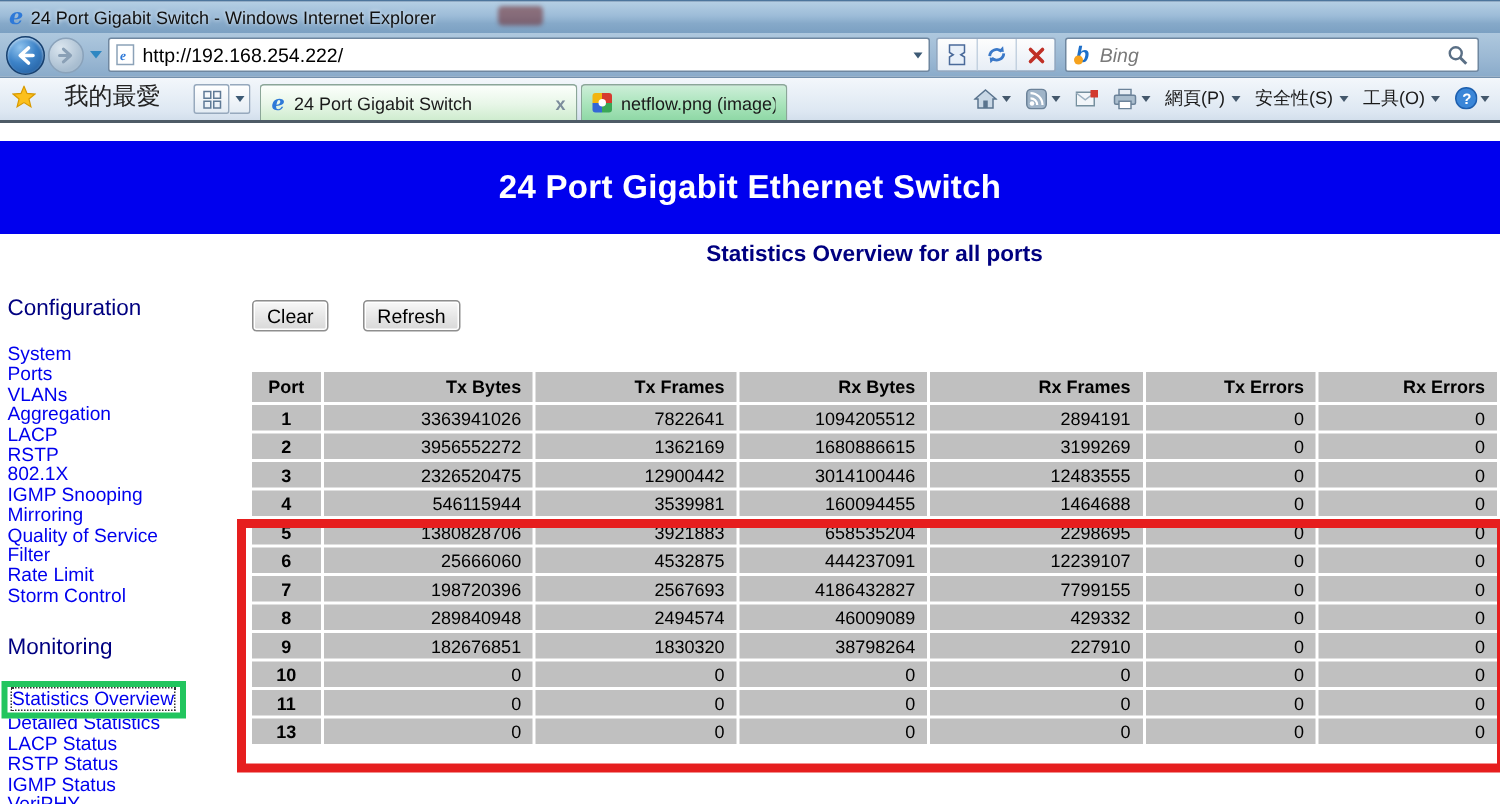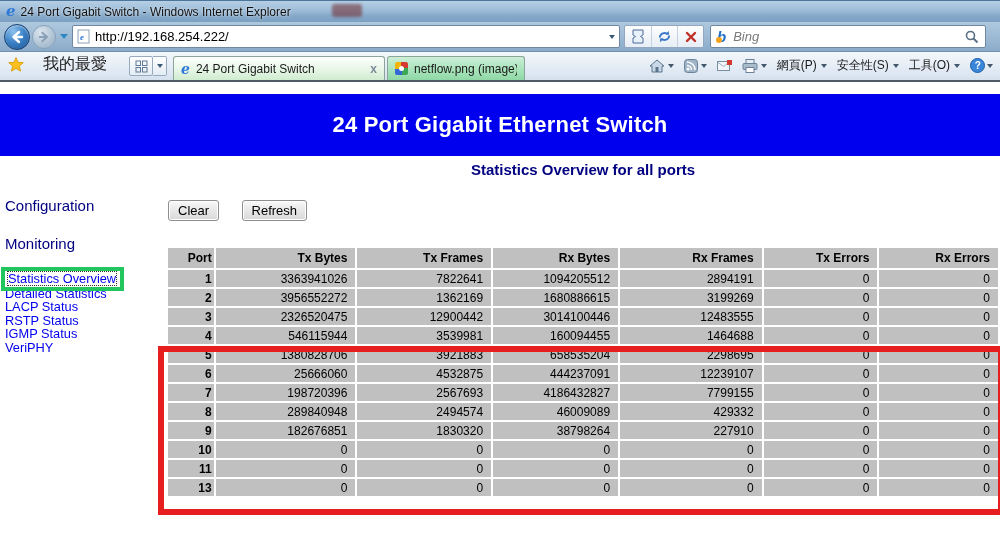--- a/index.html
+++ b/index.html
@@ -91,21 +91,21 @@
   .btn-row { margin:22px 0 0 2px; }
   .push-btn { font-family:inherit; font-size:13px; color:#000; height:21px; padding:0 9px;
     border:1px solid #8e8e8e; border-radius:3px;
     background:linear-gradient(#f9f9f9,#e9e9e9 45%,#d8d8d8); box-shadow:inset 0 0 0 1px #fff; }
   .push-btn + .push-btn { margin-left:18px; }
 
   table.stats { border-collapse:separate; border-spacing:2px; table-layout:fixed; margin-top:25px; }
   .stats th, .stats td { background:#C0C0C0; font-size:12px; overflow:hidden; }
   .stats th { font-weight:bold; text-align:right; height:20px; padding:0 8px 0 2px; }
   .stats td { text-align:right; height:17px; padding:0 8px 0 2px; }
-  .stats th.c0, .stats td.c0 { text-align:right; padding:0 2px; }
+  .stats th.c0, .stats td.c0 { text-align:center; padding:0 2px; }
   .stats td.c0 { font-weight:bold; }
 
   .annot-table { position:absolute; left:158px; top:264px; width:846px; height:169px;
     border:6px solid #E61E1E; pointer-events:none; z-index:3; }
 
   svg { display:block; }
 </style>
 </head>
 <body>
 
@@ -254,20 +254,35 @@
 
 <div class="content">
 
   <div class="banner">
     <span class="banner-title">24 Port Gigabit Ethernet Switch</span>
   </div>
 
   <div class="frames">
     <div class="sidebar">
       <div class="side-heading">Configuration</div>
+      <div class="side-list" id="config-list">
+          <a class="navlink" href="#">System</a>
+          <a class="navlink" href="#">Ports</a>
+          <a class="navlink" href="#">VLANs</a>
+          <a class="navlink" href="#">Aggregation</a>
+          <a class="navlink" href="#">LACP</a>
+          <a class="navlink" href="#">RSTP</a>
+          <a class="navlink" href="#">802.1X</a>
+          <a class="navlink" href="#">IGMP Snooping</a>
+          <a class="navlink" href="#">Mirroring</a>
+          <a class="navlink" href="#">Quality of Service</a>
+          <a class="navlink" href="#">Filter</a>
+          <a class="navlink" href="#">Rate Limit</a>
+          <a class="navlink" href="#">Storm Control</a>
+        </div>
       <div class="side-heading mon-head">Monitoring</div>
       <div class="side-list mon" id="monitor-list"><span class="red-box"><a class="navlink" href="#">Statistics Overview</a></span><br><a class="navlink" href="#">Detailed Statistics</a><a class="navlink" href="#">LACP Status</a><a class="navlink" href="#">RSTP Status</a><a class="navlink" href="#">IGMP Status</a><a class="navlink" href="#">VeriPHY</a></div>
     </div>
 
     <div class="main">
       <div class="page-heading">Statistics Overview for all ports</div>
       <div class="btn-row">
         <button class="push-btn">Clear</button>
         <button class="push-btn">Refresh</button>
       </div>

